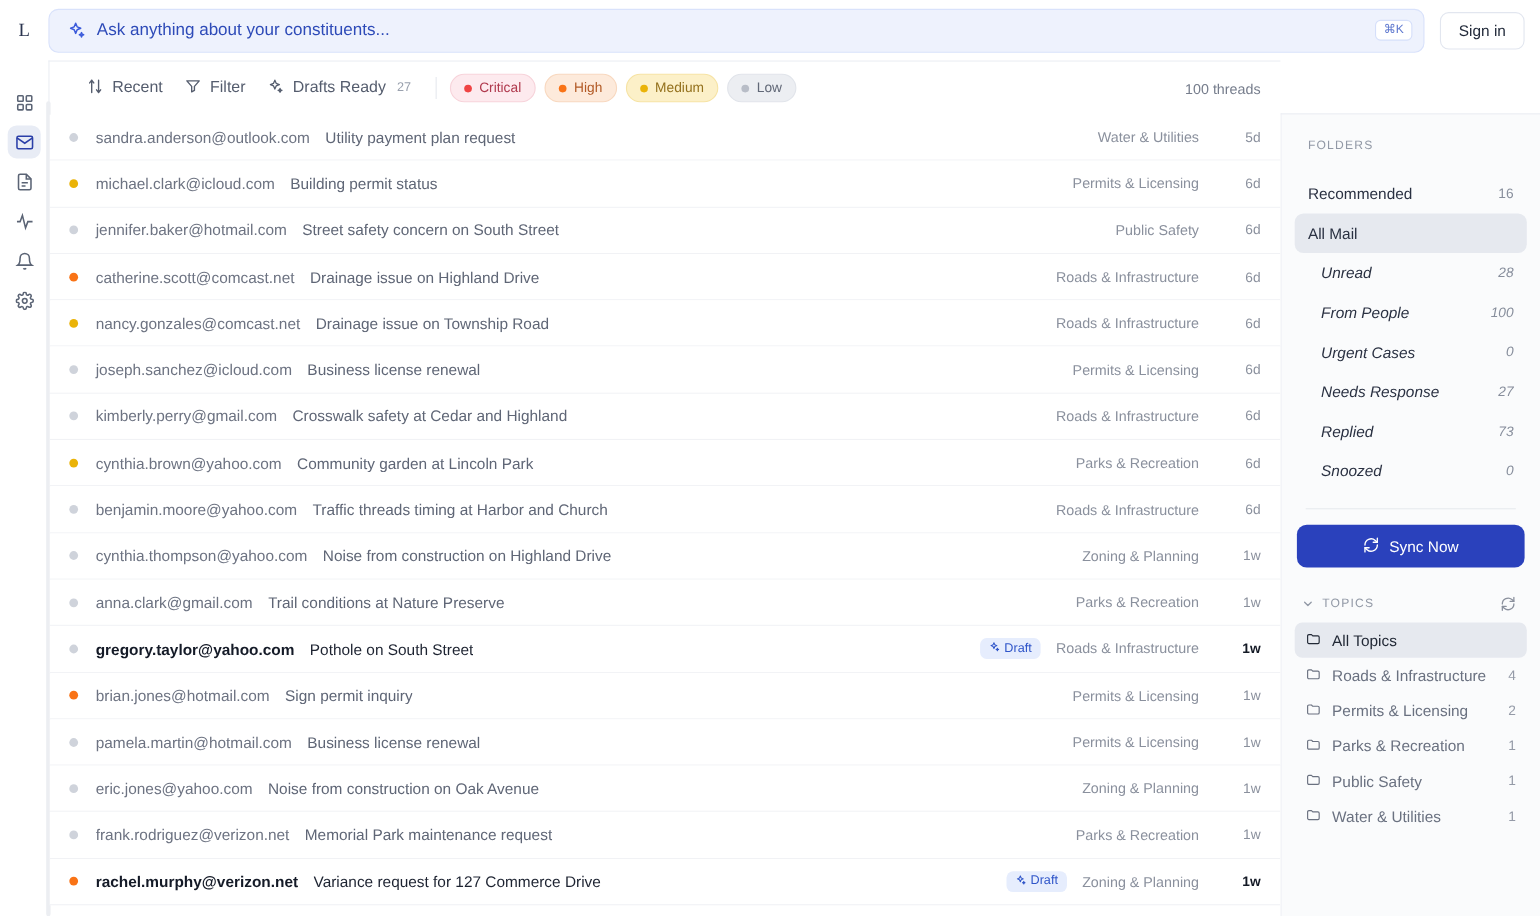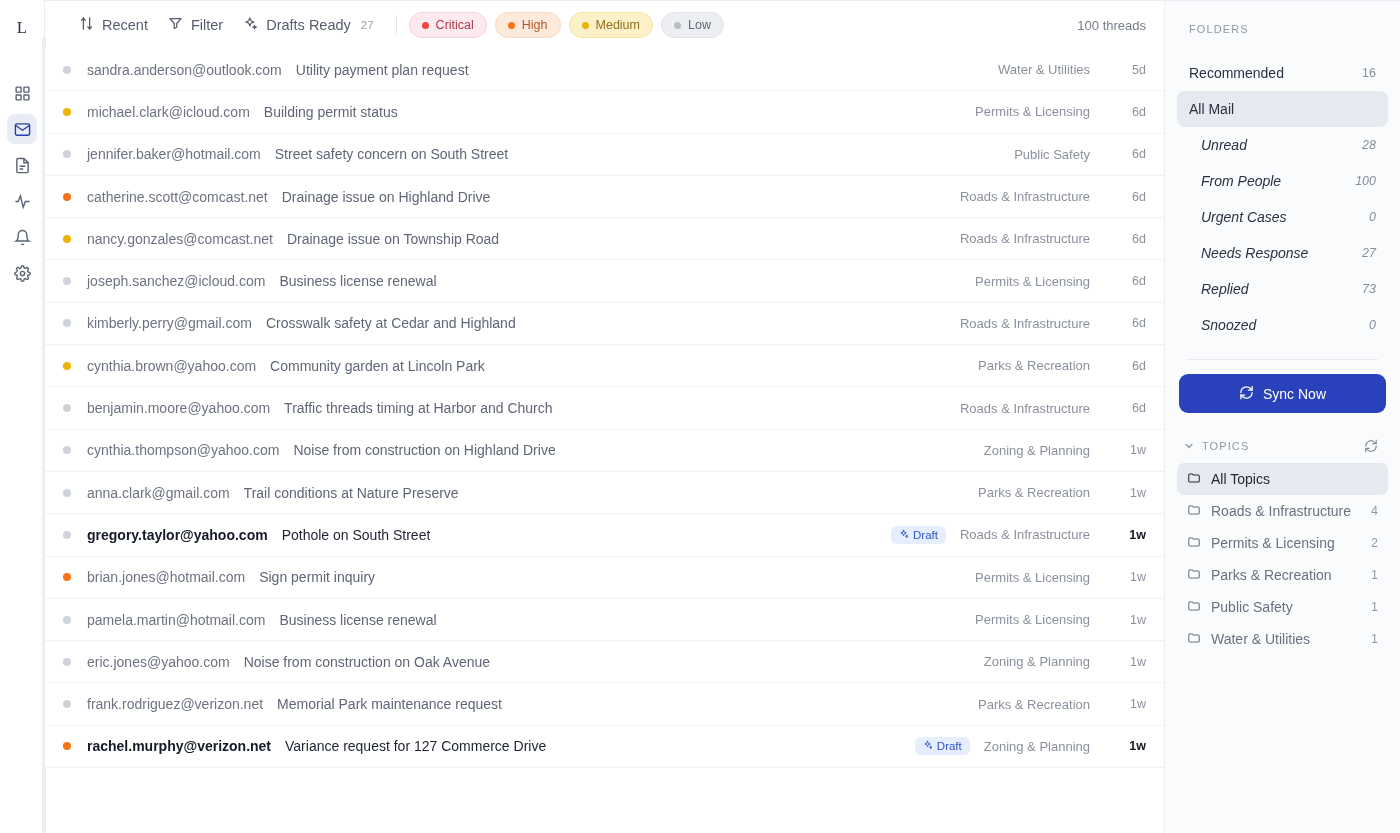--- a/index.html
+++ b/index.html
@@ -140,20 +140,21 @@
 
   
   .side {
     width: 236px; flex: 0 0 236px;
     background: #fafbfc;
     border-left: 1px solid #eceef3;
     border-top: 1px solid #eceef3;
     display: flex; flex-direction: column;
     padding: 0 12px;
     overflow: hidden;
+    margin-top: 48px;
   }
   .side-h {
     font-size: 11px; letter-spacing: 1.1px; color: #9299a6;
     padding: 22px 12px 20px 12px; text-transform: uppercase;
   }
   .frow {
     display: flex; align-items: center;
     height: 36px; padding: 0 12px; border-radius: 8px;
     font-size: 14px; color: #2a3142; cursor: pointer;
   }
@@ -244,20 +245,33 @@
         <svg viewBox="0 0 24 24" fill="none" stroke="currentColor" stroke-width="2">
           <circle cx="12" cy="12" r="3"></circle>
           <path d="M19.4 15a1.65 1.65 0 0 0 .33 1.82l.06.06a2 2 0 1 1-2.83 2.83l-.06-.06a1.65 1.65 0 0 0-1.82-.33 1.65 1.65 0 0 0-1 1.51V21a2 2 0 1 1-4 0v-.09A1.65 1.65 0 0 0 9 19.4a1.65 1.65 0 0 0-1.82.33l-.06.06a2 2 0 1 1-2.83-2.83l.06-.06a1.65 1.65 0 0 0 .33-1.82 1.65 1.65 0 0 0-1.51-1H3a2 2 0 1 1 0-4h.09A1.65 1.65 0 0 0 4.6 9a1.65 1.65 0 0 0-.33-1.82l-.06-.06a2 2 0 1 1 2.83-2.83l.06.06A1.65 1.65 0 0 0 9 4.6a1.65 1.65 0 0 0 1-1.51V3a2 2 0 1 1 4 0v.09a1.65 1.65 0 0 0 1 1.51 1.65 1.65 0 0 0 1.82-.33l.06-.06a2 2 0 1 1 2.83 2.83l-.06.06A1.65 1.65 0 0 0 19.4 9a1.65 1.65 0 0 0 1.51 1H21a2 2 0 1 1 0 4h-.09a1.65 1.65 0 0 0-1.51 1z"></path>
         </svg>
       </span>
     </div>
   </div>
 
   <div class="mainwrap">
 
+    <div class="topbar">
+      <div class="omni">
+        <span class="spark">
+          <svg viewBox="0 0 24 24" fill="none" stroke="currentColor" stroke-width="1.9" stroke-linecap="round" stroke-linejoin="round">
+            <path d="M11 3l1.9 4.6L17.5 9.5 12.9 11.4 11 16l-1.9-4.6L4.5 9.5 9.1 7.6z"></path>
+            <path d="M18.5 15l.8 2 2 .8-2 .8-.8 2-.8-2-2-.8 2-.8z"></path>
+          </svg>
+        </span>
+        <span class="ph">Ask anything about your constituents...</span>
+        <span class="kbd">⌘K</span>
+      </div>
+      <div class="signin">Sign in</div>
+    </div>
 
     <div class="body">
 
       <div class="listcol">
 
         <div class="vscroll"></div>
 
         <div class="toolbar">
           <div class="tbtn">
             <span>

